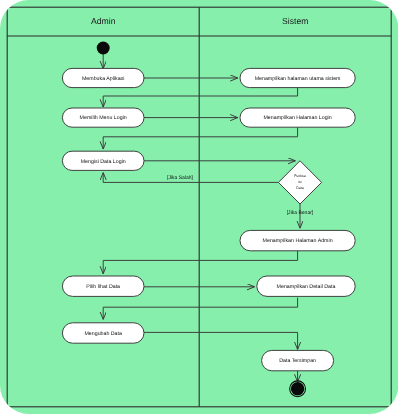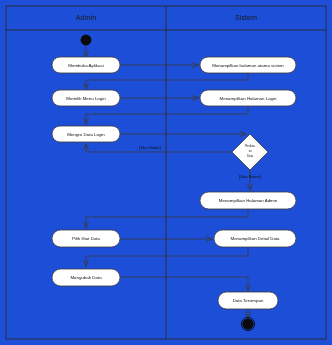--- a/index.html
+++ b/index.html
@@ -7,22 +7,23 @@
     padding: 0;
     background: #ffffff;
   }
   body {
     font-family: "Liberation Sans", sans-serif;
   }
   #diagram-root {
     position: relative;
     width: 332px;
     height: 345px;
-    background: #1d4ed8;
+    background: #86efac;
     overflow: hidden;
+    border-radius: 24px;
   }
   #diagram-svg {
     position: absolute;
     left: 0;
     top: 0;
     display: block;
   }
   .lane-title {
     font-size: 7.2px;
     fill: #1a1a1a;

